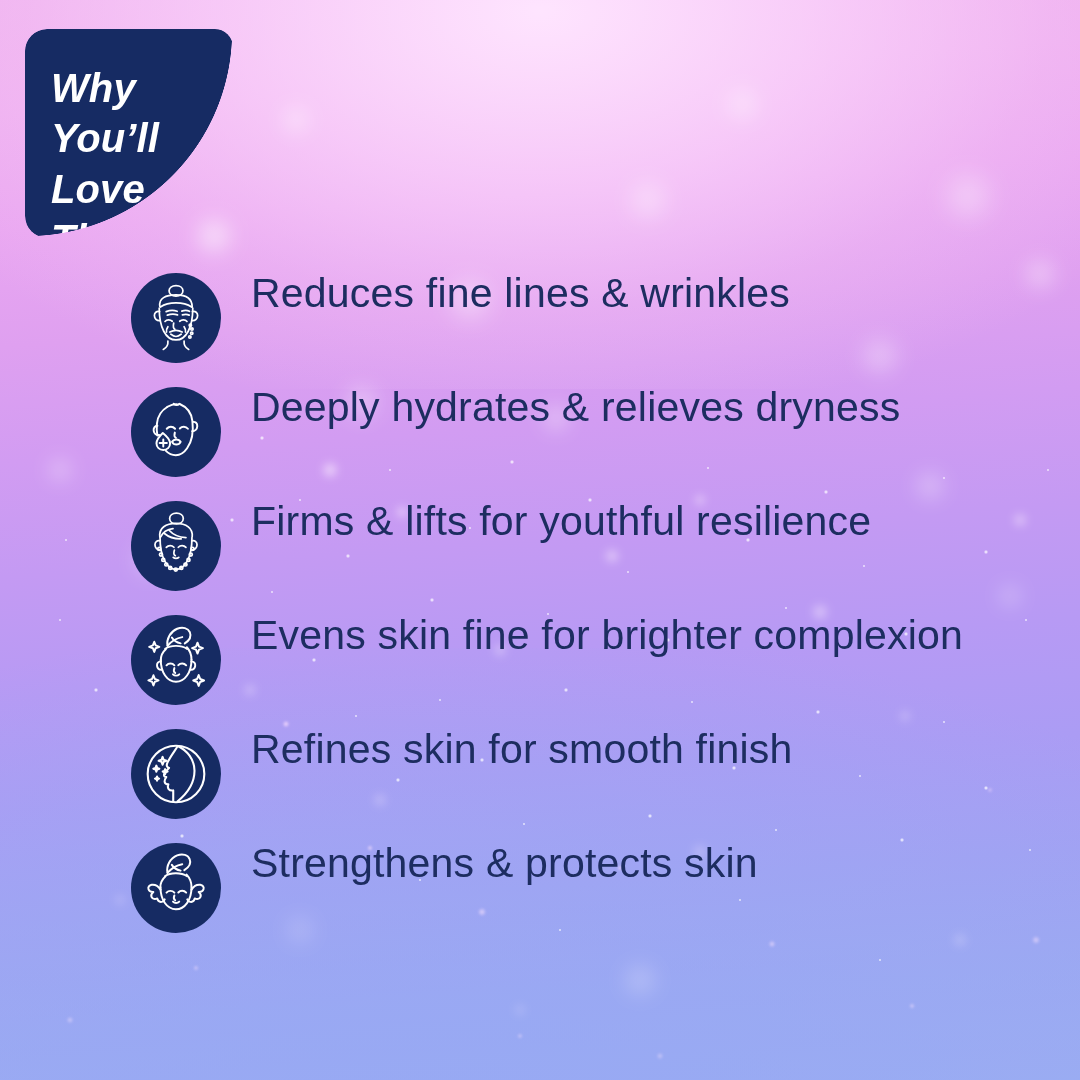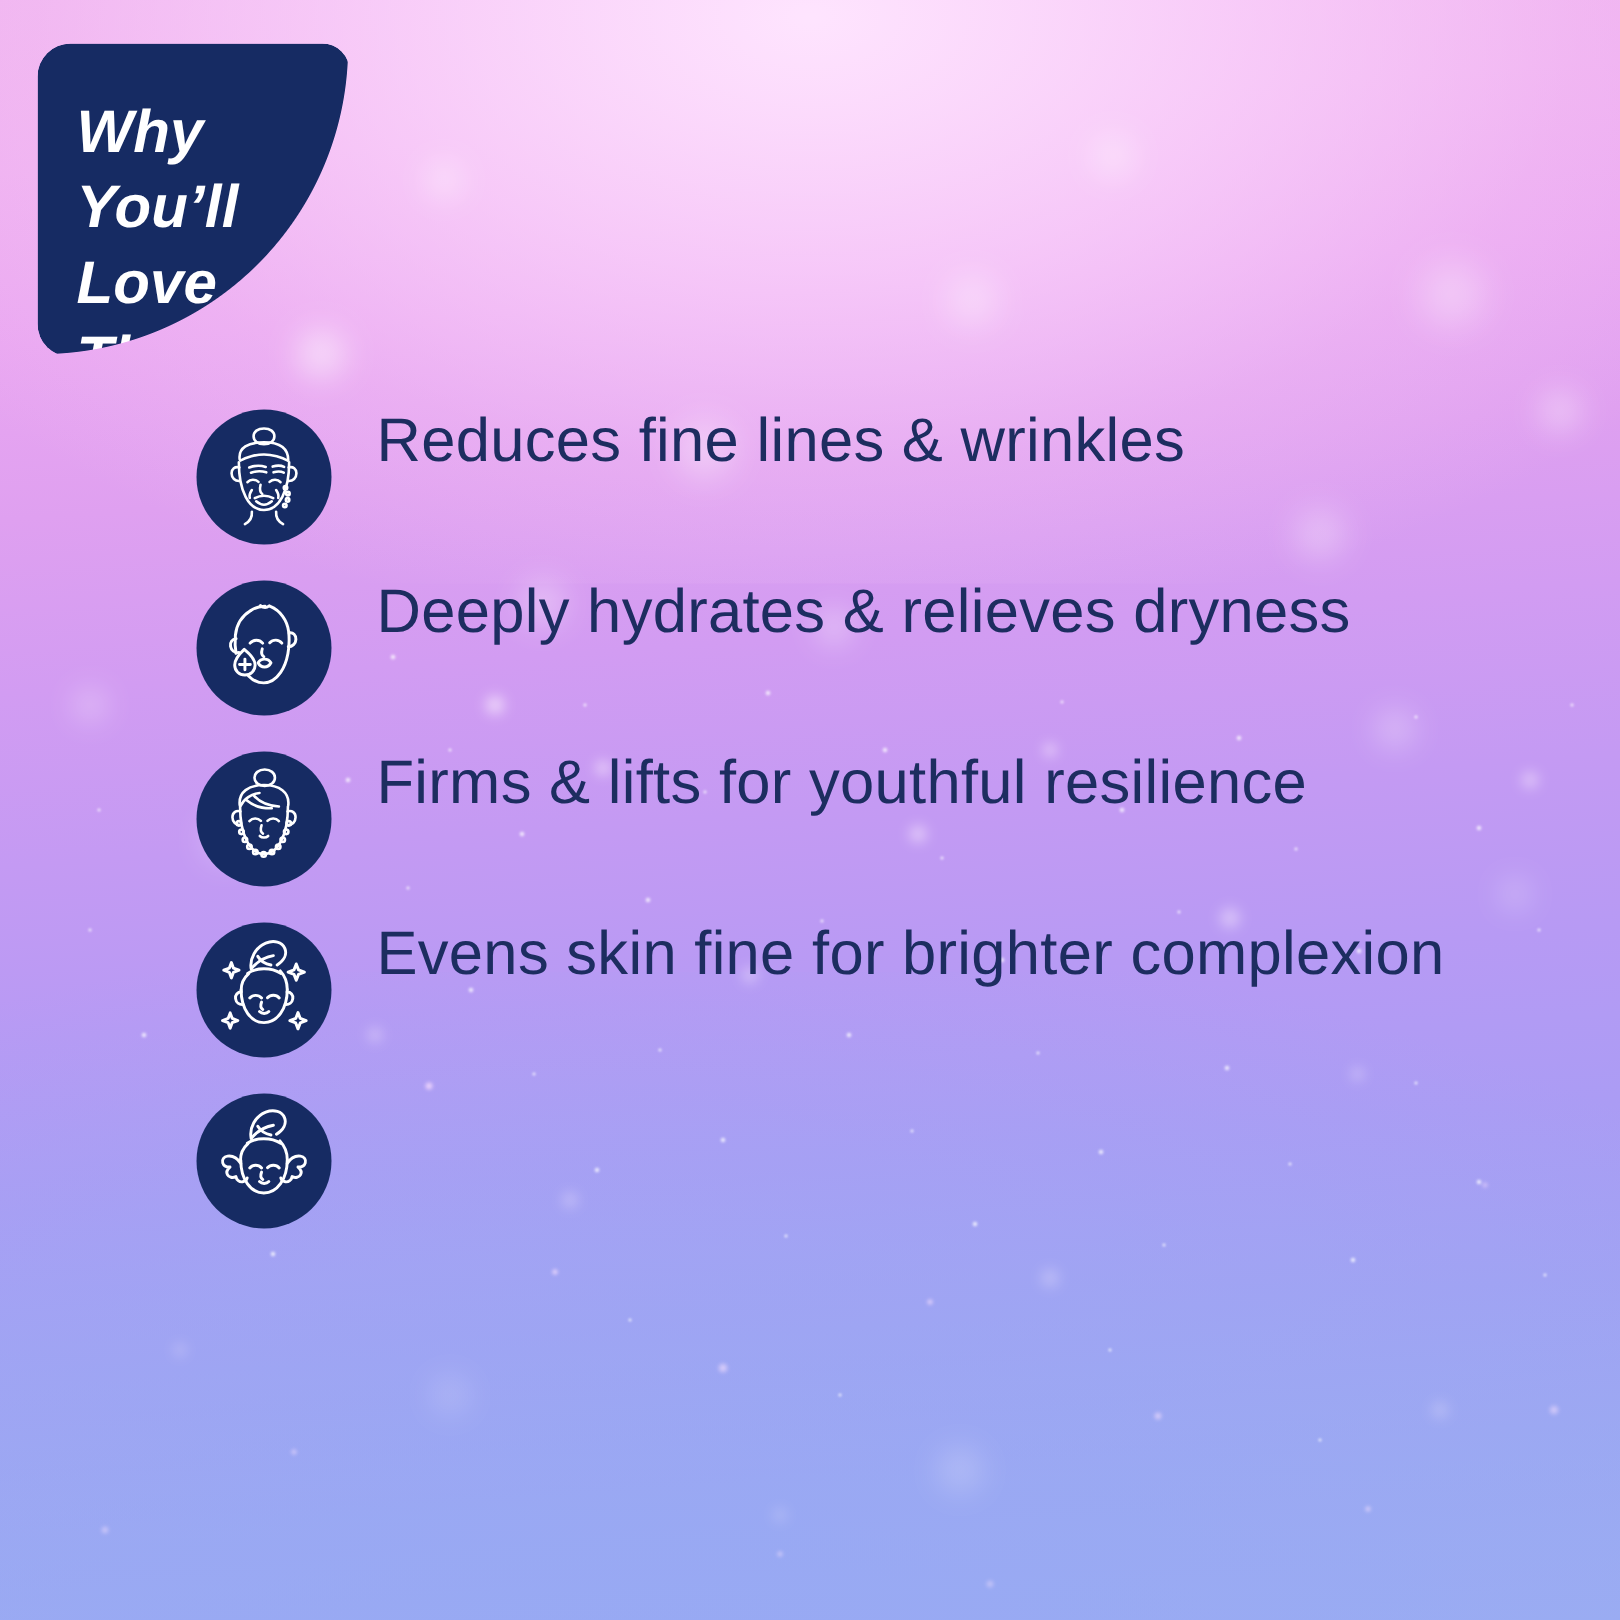--- a/index.html
+++ b/index.html
@@ -356,35 +356,50 @@
           <path d="M30.6 39c-.8 2-.6 3.4.7 4.2"></path>
           <path d="M13.2 16.2l1.2 3.2 3.2 1.2-3.2 1.2-1.2 3.2-1.2-3.2-3.2-1.2 3.2-1.2z"></path>
           <path d="M50.6 17l1.3 3.4 3.4 1.3-3.4 1.3-1.3 3.4-1.3-3.4-3.4-1.3 3.4-1.3z"></path>
           <path d="M12.5 45.2l1.2 3.2 3.2 1.2-3.2 1.2-1.2 3.2-1.2-3.2-3.2-1.2 3.2-1.2z"></path>
           <path d="M51.6 45l1.3 3.4 3.4 1.3-3.4 1.3-1.3 3.4-1.3-3.4-3.4-1.3 3.4-1.3z"></path>
         </svg>
       </div>
       <div class="benefit-label" style="color: rgb(29, 45, 96);">Evens skin fine for brighter complexion</div>
     </div>
 
+    <div class="benefit">
+      <div class="icon-circle">
+        <svg width="74" height="74" viewBox="0 0 64 64" fill="none" stroke="#ffffff" stroke-width="1.8" stroke-linecap="round" stroke-linejoin="round">
+          <circle cx="32" cy="32" r="24.5"></circle>
+          <path d="M33.6 7.8c-3 4.6-6.8 9.6-9 14.4-1.2 2.6-.4 4 1.4 4.6-1.8 1.6-3.4 3.4-4.2 5.2-.6 1.4.2 2.4 1.8 2.6-1 1.6-1.6 3-1.4 4.2.2 1.4 1.4 2.2 3.2 2.2-.6 1.6-.6 3 .2 4 .8 1 2.2 1.4 4 1.2v9.4"></path>
+          <path d="M33.6 7.8c8.2 4 14.4 11.6 14.4 21.4 0 10.4-6.2 19.6-14.6 26.4"></path>
+          <path d="M20.4 17.2l.9 2.5 2.5.9-2.5.9-.9 2.5-.9-2.5-2.5-.9 2.5-.9z"></path>
+          <path d="M15 24.8l.7 1.9 1.9.7-1.9.7-.7 1.9-.7-1.9-1.9-.7 1.9-.7z"></path>
+          <path d="M22.6 27.8l.6 1.5 1.5.6-1.5.6-.6 1.5-.6-1.5-1.5-.6 1.5-.6z"></path>
+          <path d="M15.6 34.2l.5 1.3 1.3.5-1.3.5-.5 1.3-.5-1.3-1.3-.5 1.3-.5z"></path>
+        </svg>
+      </div>
+      <div class="benefit-label" style="color: rgb(29, 45, 96);">Refines skin for smooth finish</div>
+    </div>
 
     <div class="benefit">
       <div class="icon-circle">
         <svg width="74" height="74" viewBox="0 0 64 64" fill="none" stroke="#ffffff" stroke-width="1.7" stroke-linecap="round" stroke-linejoin="round">
           <path d="M24.6 19c-1.2-6.2 2.4-12.8 8.4-15.2 4.8-1.8 9.4-.4 10.8 3.2 1.4 3.4-.6 7-4.6 9.6"></path>
           <path d="M24.8 18.8c3-3.6 8-6.6 12.6-7.4"></path>
           <path d="M28.4 12c1.6 2.6 4.4 4.4 7.6 5"></path>
           <path d="M22.8 22c-2.8 2.4-4.4 6-4.4 9.8"></path>
           <path d="M41.2 20.4c2.6 2.8 4.2 6.6 4.2 10.6"></path>
           <path d="M22.4 21.8c4.8-3.4 13.8-3.6 19.2 0"></path>
           <path d="M18.6 31.4c0 11 5.6 19 13.3 19s13.5-8 13.5-19"></path>
           <path d="M23.8 36c1.8-2 5-2 6.8 0"></path>
           <path d="M34 35.9c1.8-2 5-2 6.8.1"></path>
           <path d="M29.4 43.8c1.4 1.5 4 1.5 5.4 0"></path>
           <path d="M30.6 38.4c-.8 2-.6 3.4.7 4.2"></path>
           <path d="M18.6 33.4c-1.8-2.8-4.6-4.6-7.6-4.2-2.2.3-3.4 2-2.8 3.9.5 1.6 2.2 2.5 4.2 2.4-1.6 1.3-2.2 3-1.5 4.4.8 1.6 3 2 4.9 1.1.4 2 2 3.3 3.9 3 1.3-.2 2.3-1 2.6-2.2"></path>
           <path d="M45.4 33.4c1.8-2.8 4.6-4.6 7.6-4.2 2.2.3 3.4 2 2.8 3.9-.5 1.6-2.2 2.5-4.2 2.4 1.6 1.3 2.2 3 1.5 4.4-.8 1.6-3 2-4.9 1.1-.4 2-2 3.3-3.9 3-1.3-.2-2.3-1-2.6-2.2"></path>
         </svg>
       </div>
+      <div class="benefit-label" style="color: rgb(29, 45, 96);">Strengthens &amp; protects skin</div>
     </div>
 
   </div>
 </div>
 
 </body></html>

